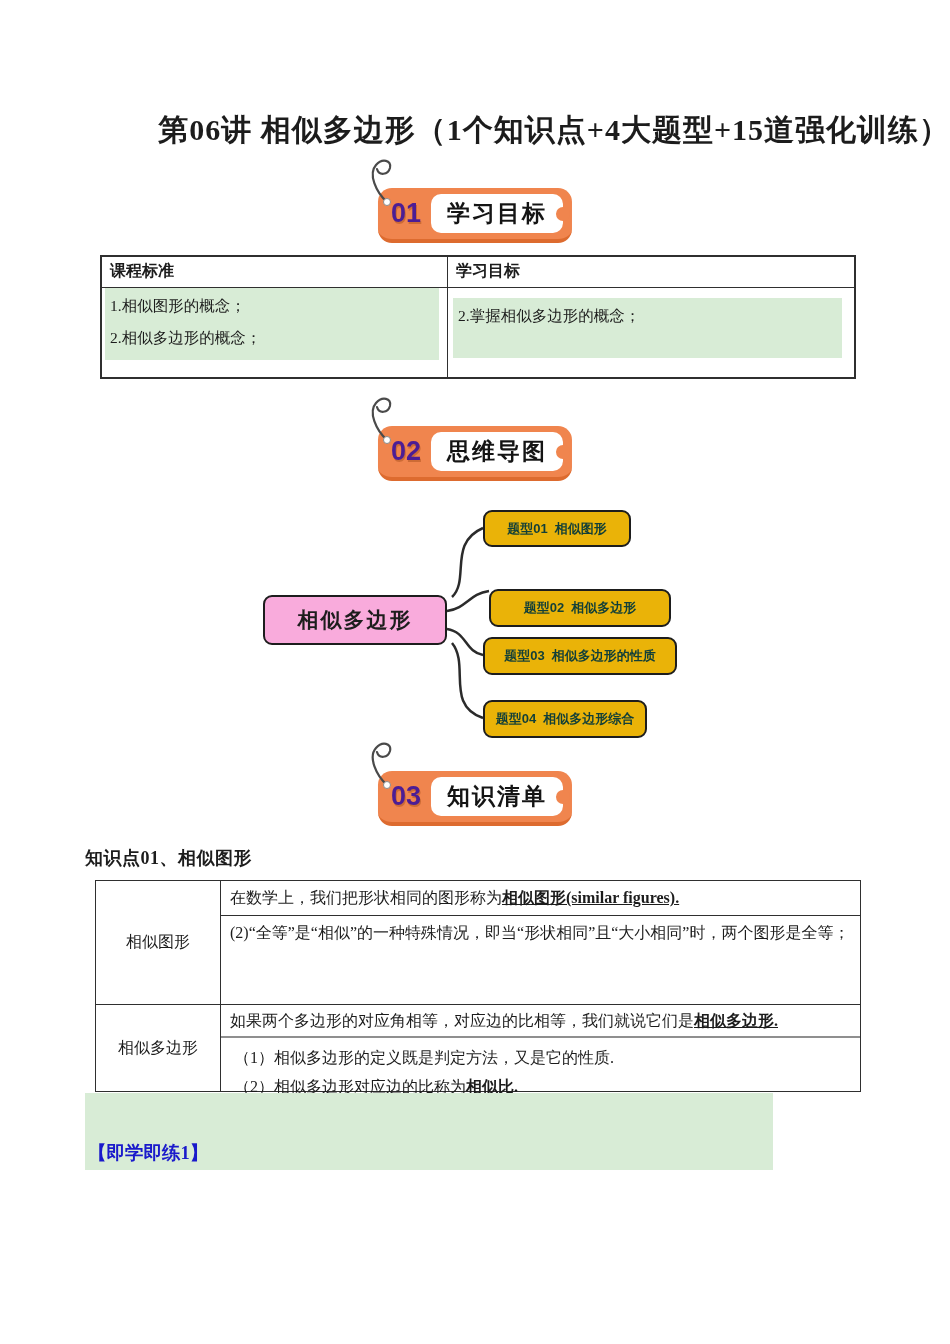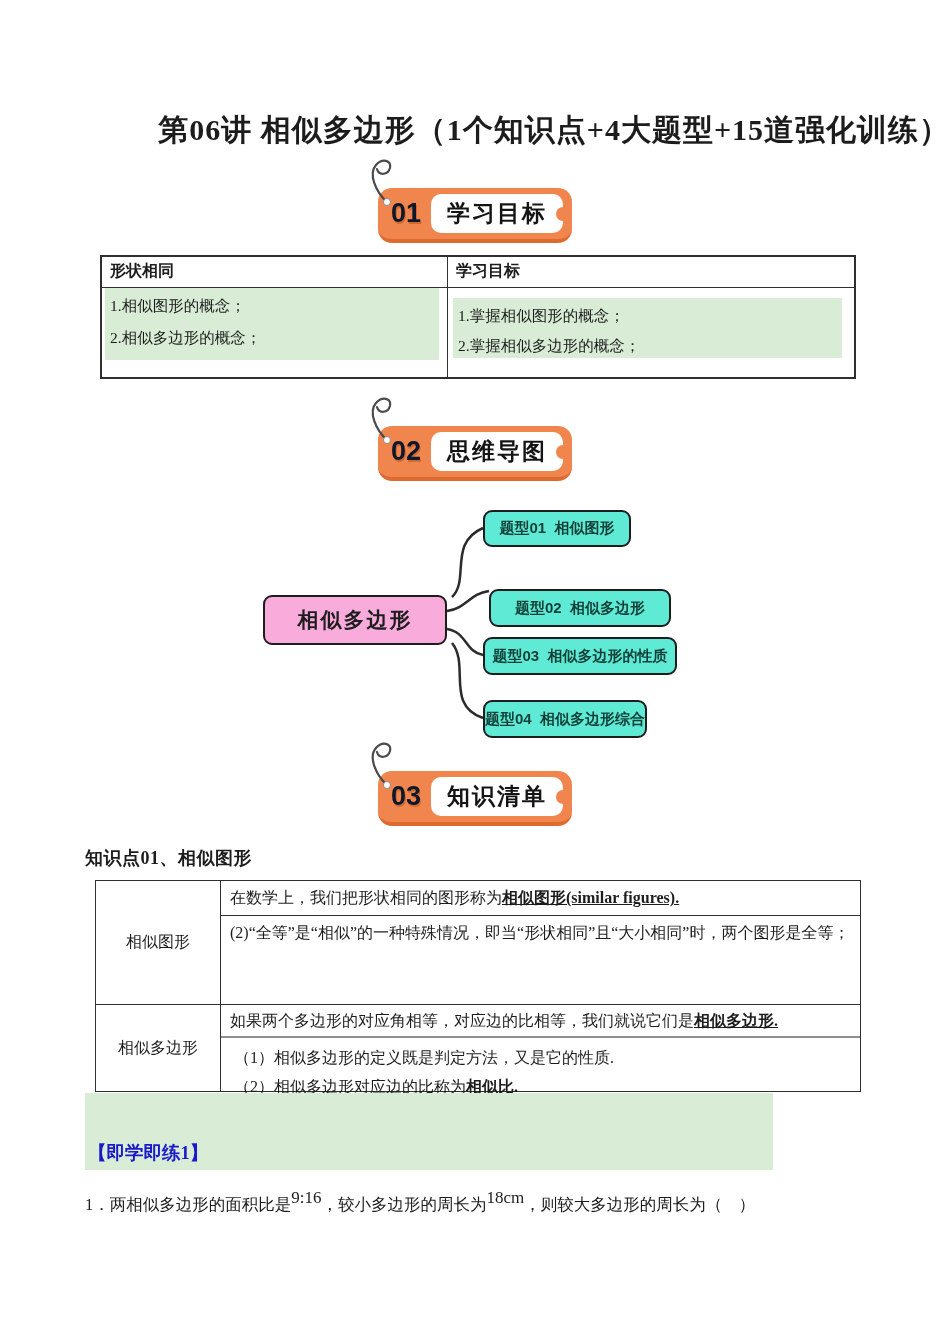--- a/index.html
+++ b/index.html
@@ -15,21 +15,21 @@
   }
   
   .badge{position:absolute;left:50%;transform:translateX(-50%);}
   .badge-body{
     position:relative;display:flex;align-items:center;
     background:#f0854e;border-radius:14px;
     padding:6px 9px 6px 13px;border-bottom:4px solid #dd6b2f;
     font-family:"Liberation Sans","DejaVu Sans",sans-serif;
   }
   .badge-num{
-    color:#0f172a;font-weight:bold;font-size:27px;line-height:1;
+    color:#4c1d95;font-weight:bold;font-size:27px;line-height:1;
     margin-right:10px;text-shadow:1px 2px 0 rgba(140,60,10,.35);
   }
   .badge-label{
     position:relative;background:#ffffff;border-radius:10px;
     padding:4px 16px;font-weight:bold;font-size:23px;color:#141414;
     letter-spacing:2px;white-space:nowrap;
   }
   .badge-notch{
     position:absolute;right:-7px;top:50%;transform:translateY(-50%);
     width:14px;height:14px;border-radius:50%;background:#f0854e;
@@ -55,21 +55,21 @@
   .mm-svg{position:absolute;left:0;top:0;}
   .mm-box{
     position:absolute;box-sizing:border-box;border:2.5px solid #1d1d1d;border-radius:9px;
     display:flex;align-items:center;justify-content:center;
     font-family:"Liberation Sans","DejaVu Sans",sans-serif;font-weight:bold;
   }
   .mm-root{
     left:263px;top:90px;width:184px;height:50px;background:#f9abdc;
     font-size:21px;color:#1d1d1d;letter-spacing:2px;
   }
-  .mm-branch{background:#5eead4;font-size:15px;color:#123f38;white-space:pre;}
+  .mm-branch{background:#eab308;font-size:13px;color:#123f38;white-space:pre;}
   .mm-b1{left:483px;top:5px;width:148px;height:37px;}
   .mm-b2{left:489px;top:84px;width:182px;height:38px;}
   .mm-b3{left:483px;top:132px;width:194px;height:38px;}
   .mm-b4{left:483px;top:195px;width:164px;height:38px;}
   
   .k-heading{
     position:absolute;left:85px;top:846px;font-size:18px;font-weight:bold;letter-spacing:.5px;
   }
   .t2{
     position:absolute;left:95px;top:880px;width:766px;
@@ -117,31 +117,30 @@
     <div class="badge-body">
       <span class="badge-num">01</span>
       <span class="badge-label">
         <span>学习目标</span>
         <span class="badge-notch"></span>
       </span>
     </div>
   </div>
 
   <div class="t1">
-    <div class="hcell">形状相同</div>
+    <div class="hcell">课程标准</div>
     <div class="hcell ccol">学习目标</div>
     <div class="brow">
       <div class="hl hl-left">
         <p>1.相似图形的概念；</p>
         <p>2.相似多边形的概念；</p>
       </div>
     </div>
     <div class="brow ccol">
       <div class="hl hl-right">
-        <p>1.掌握相似图形的概念；</p>
         <p>2.掌握相似多边形的概念；</p>
       </div>
     </div>
   </div>
 
   <div class="badge b2">
     <svg class="clip" width="40" height="52" viewBox="0 0 40 52">
       <path d="M21 46 C10 36 2 18 10 9 C16 2 26 4 24 12 C22 19 13 20 11 13" fill="none" stroke="#4a4a4a" stroke-width="2.2" stroke-linecap="round"></path>
       <circle cx="21" cy="46" r="3.5" fill="#ffffff" stroke="#8a8a8a" stroke-width="1"></circle>
     </svg>
@@ -199,17 +198,14 @@
     <div class="r2b">
       <p>（1）相似多边形的定义既是判定方法，又是它的性质.</p>
       <p><span>（2）相似多边形对应边的比称为</span><span class="bold">相似比.</span></p>
     </div>
   </div>
 
   <div class="practice-block">
     <div class="practice-label">【即学即练1】</div>
   </div>
 
-  <div class="question">
-    <span>1．两相似多边形的面积比是</span><span class="eq">9:16</span><span>，较小多边形的周长为</span><span class="eq">18cm</span><span>，则较大多边形的周长为（　）</span>
-  </div>
 
 </div>
 
 </body></html>

